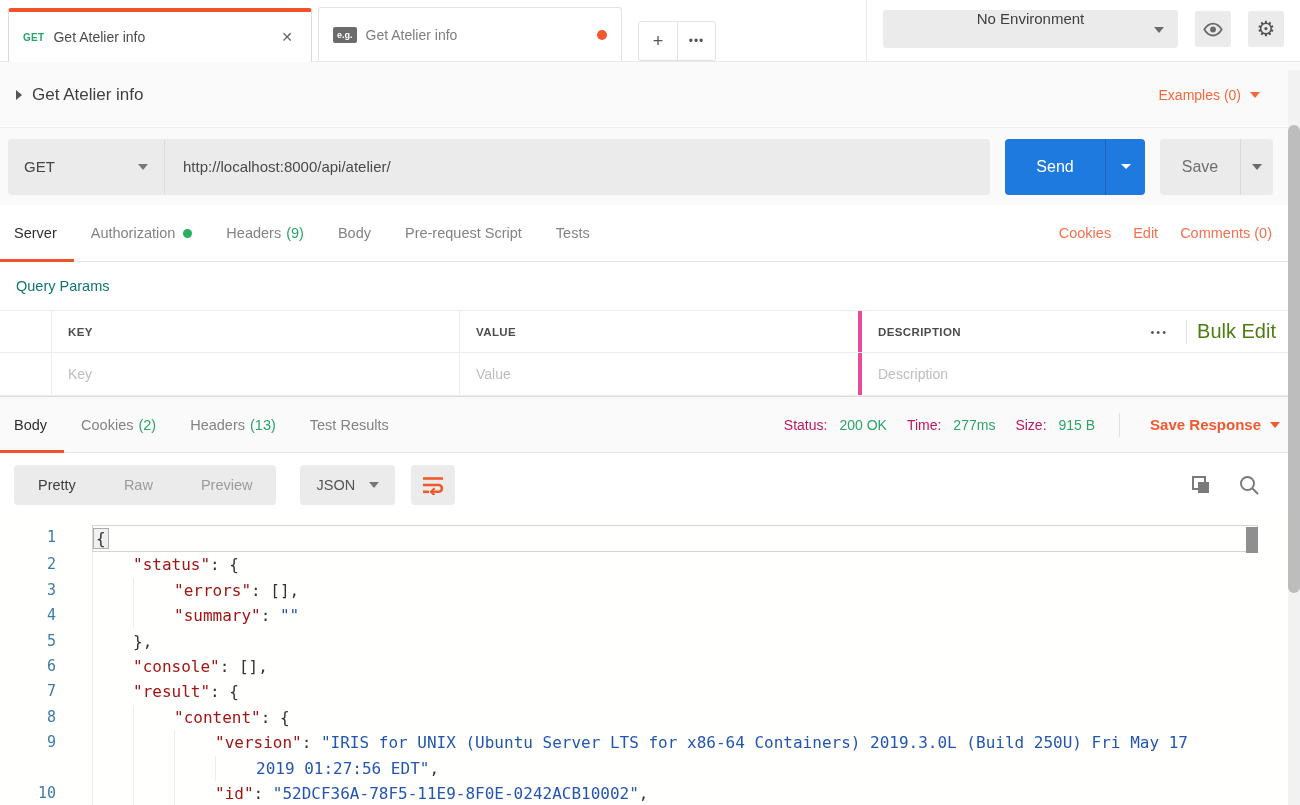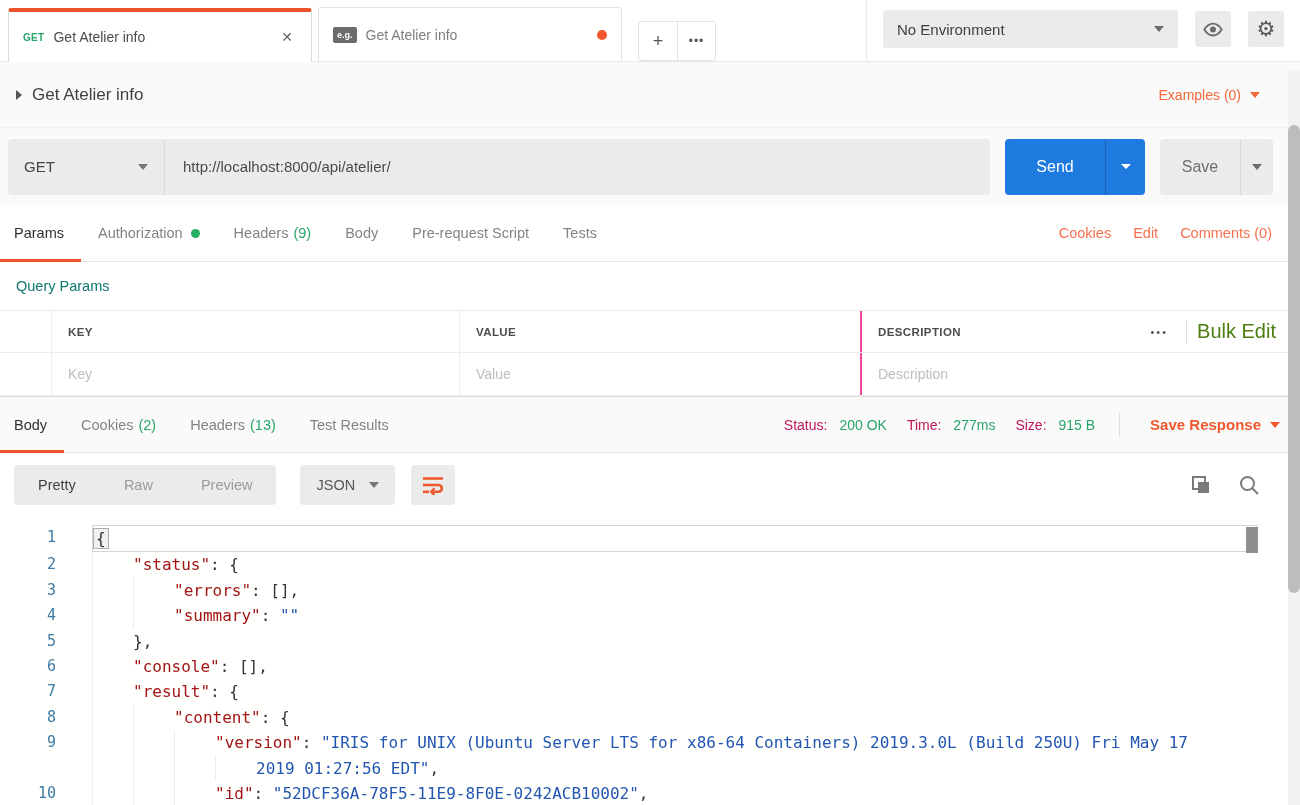--- a/index.html
+++ b/index.html
@@ -19,21 +19,21 @@
   .req-tab.inactive .tab-title { color:#7e7e7e; }
   .close-x { color:#666; font-size:14px; cursor:pointer; padding:2px 4px; }
   .eg-badge { background:#6b6b6b; color:#fff; font-size:9px; font-weight:bold; border-radius:2px; padding:3px 4px; margin-right:9px; }
   .unsaved-dot { width:10px; height:10px; border-radius:50%; background:#f2572e; }
   .tab-tools { display:flex; align-items:flex-end; height:40px; border:1px solid #e3e3e3; border-radius:3px; margin-left:10px; margin-bottom:0; }
   .tab-tool { width:38px; height:38px; display:flex; align-items:center; justify-content:center; color:#555; font-size:18px; cursor:pointer; }
   .tab-tool + .tab-tool { border-left:1px solid #e3e3e3; font-size:12px; letter-spacing:1px; }
   .hdr-divider { position:absolute; left:866px; top:0; bottom:0; border-left:1px solid #e9e9e9; }
   .env-area { position:absolute; right:16px; top:10px; display:flex; align-items:center; }
   .env-select { width:295px; height:38px; background:#ebebeb; border-radius:3px; display:flex; align-items:center;
-    padding:0 14px; font-size:15px; color:#3f3f3f; cursor:pointer; }
+    padding:0 14px; font-size:15px; color:#3f3f3f; cursor:pointer;flex-direction:column; }
   .env-select .caret { margin-left:auto; }
   .caret { width:0; height:0; border-left:5px solid transparent; border-right:5px solid transparent; border-top:6px solid #6b6b6b; display:inline-block; }
   .icon-btn { width:36px; height:36px; background:#ebebeb; border-radius:3px; display:flex; align-items:center; justify-content:center; margin-left:17px; cursor:pointer; }
   .gear-glyph { font-family:"DejaVu Sans", sans-serif; font-size:21px; color:#555; line-height:1; }
   
   .req-meta { background:#fafafa; }
   .title-row { height:66px; display:flex; align-items:center; padding:0 40px 0 16px; border-bottom:1px solid #f0f0f0; }
   .tri-right { width:0; height:0; border-top:5px solid transparent; border-bottom:5px solid transparent; border-left:6px solid #555; margin-right:10px; }
   .page-title { font-size:17px; color:#3f3f3f; }
   .examples-link { margin-left:auto; color:#f4683a; font-size:14px; display:flex; align-items:center; cursor:pointer; }
@@ -64,21 +64,21 @@
   
   .qp-label-row { height:48px; display:flex; align-items:center; padding-left:16px; background:#fff; }
   .qp-label { color:#0f766e; font-size:14.5px; }
   .qp-table { background:#fff; }
   .qp-row { display:flex; border-top:1px solid #ececec; }
   .qp-row.header { height:42px; }
   .qp-row.entry { height:44px; border-top:1px solid #ececec; border-bottom:1px solid #ececec; }
   .qp-cell { display:flex; align-items:center; padding:0 16px; }
   .qp-c0 { width:52px; border-right:1px solid #ececec; padding:0; }
   .qp-key { width:408px; border-right:1px solid #ececec; }
-  .qp-val { width:402px; border-right:2px solid #ec4899; }
+  .qp-val { width:402px; border-right:4px solid #ec4899; }
   .qp-desc { flex:1; padding-right:24px; }
   .col-head { font-size:11.5px; font-weight:bold; color:#4c4c4c; letter-spacing:.4px; }
   .qp-input { border:none; outline:none; background:transparent; font-size:14px; color:#4a4a4a; width:100%; font-family:"Liberation Sans", sans-serif; }
   .qp-input::placeholder { color:#bdbdbd; }
   .desc-tools { margin-left:auto; display:flex; align-items:center; }
   .dots-btn { color:#555; font-size:11px; letter-spacing:2px; cursor:pointer; padding:0 14px; }
   .v-div { width:1px; height:24px; background:#e0e0e0; margin:0 10px 0 4px; }
   .bulk-edit { color:#4d7c0f; font-size:20px; cursor:pointer; }
   
   .resp-tabs { height:57px; background:#fafafa; border-top:1px solid #dcdcdc; padding-right:20px; }
@@ -178,21 +178,21 @@
       <span class="save-main">Save</span>
       <span class="save-caret">
           <span class="caret"></span>
         </span>
     </div>
   </div>
 </div>
 
 <div class="bar-tabs req-section-tabs">
   <div class="bar-tab active">
-    <span>Params</span>
+    <span>Server</span>
   </div>
   <div class="bar-tab">
     <span>Authorization</span>
     <span class="green-dot"></span>
   </div>
   <div class="bar-tab">
     <span>Headers</span>
     <span class="tab-count">(9)</span>
   </div>
   <div class="bar-tab">

